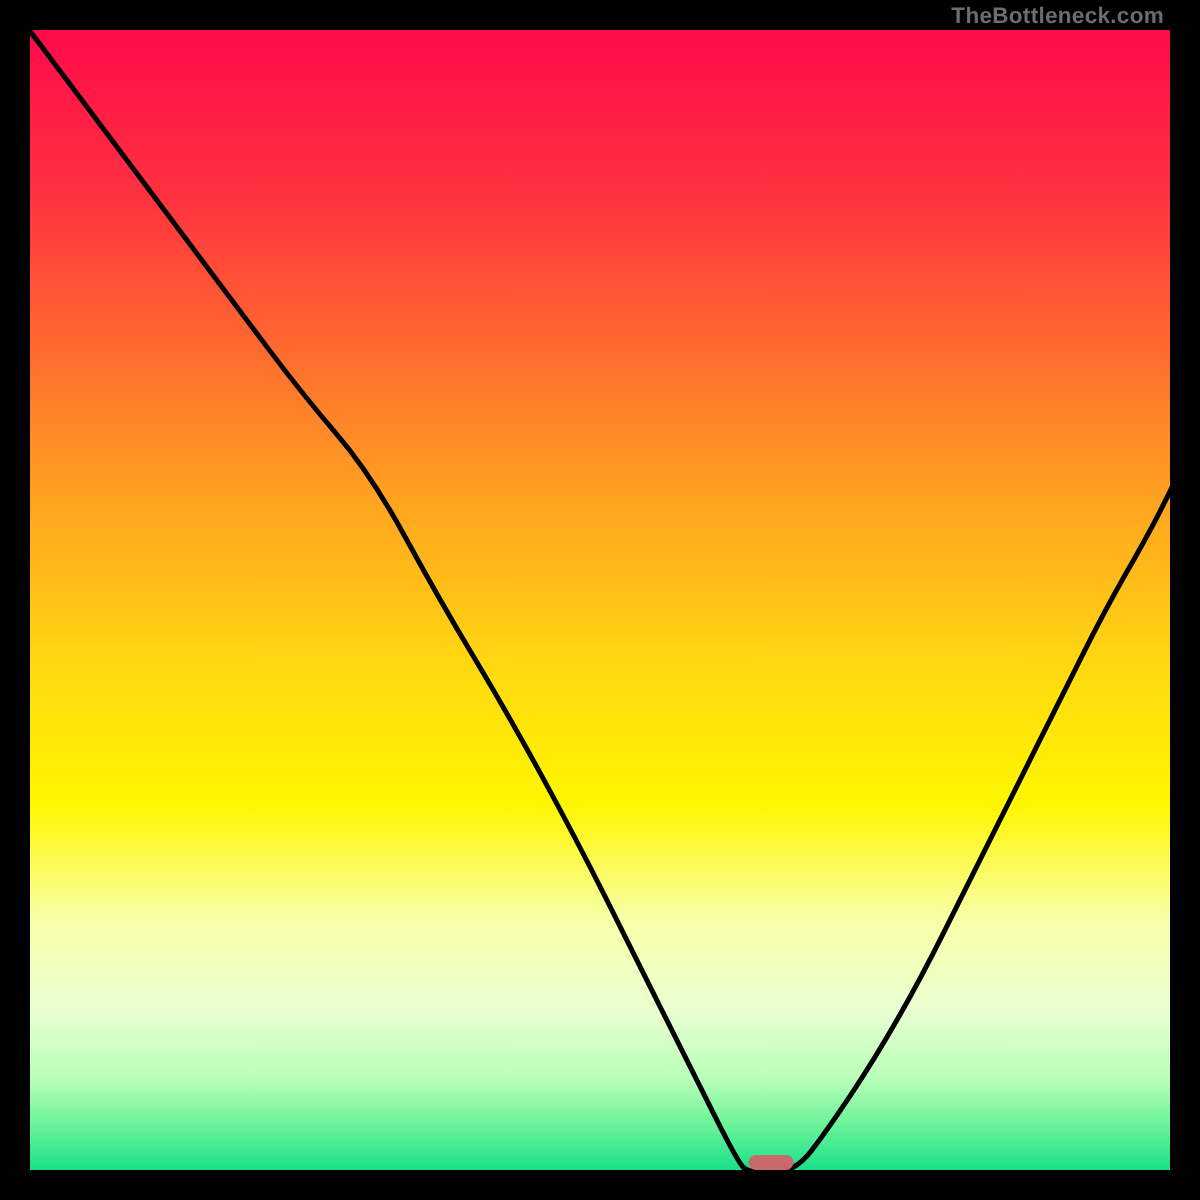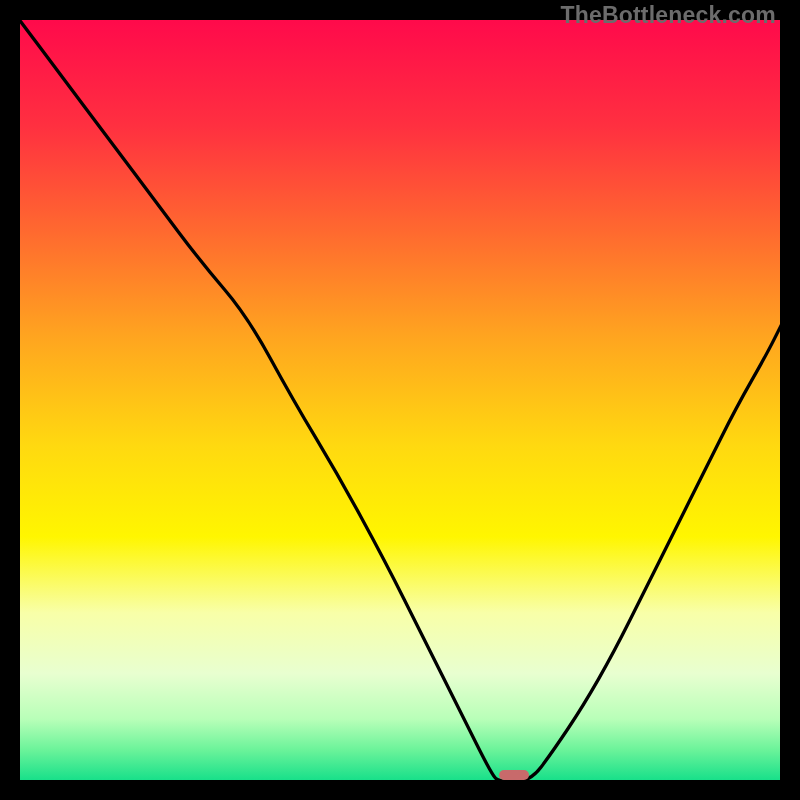--- a/index.html
+++ b/index.html
@@ -28,21 +28,21 @@
   }
   .gradient {
     position: absolute;
     inset: 0;
   }
   .watermark {
     position: absolute;
     top: 2px;
     right: 24px;
     font-family: Arial, Helvetica, sans-serif;
-    font-size: 23px;
+    font-size: 15px;
     font-weight: bold;
     color: #6c6c6c;
     letter-spacing: 0.2px;
   }
   .curve {
     position: absolute;
     
     left: -2px;
     top: -2px;
     width: 764px;

